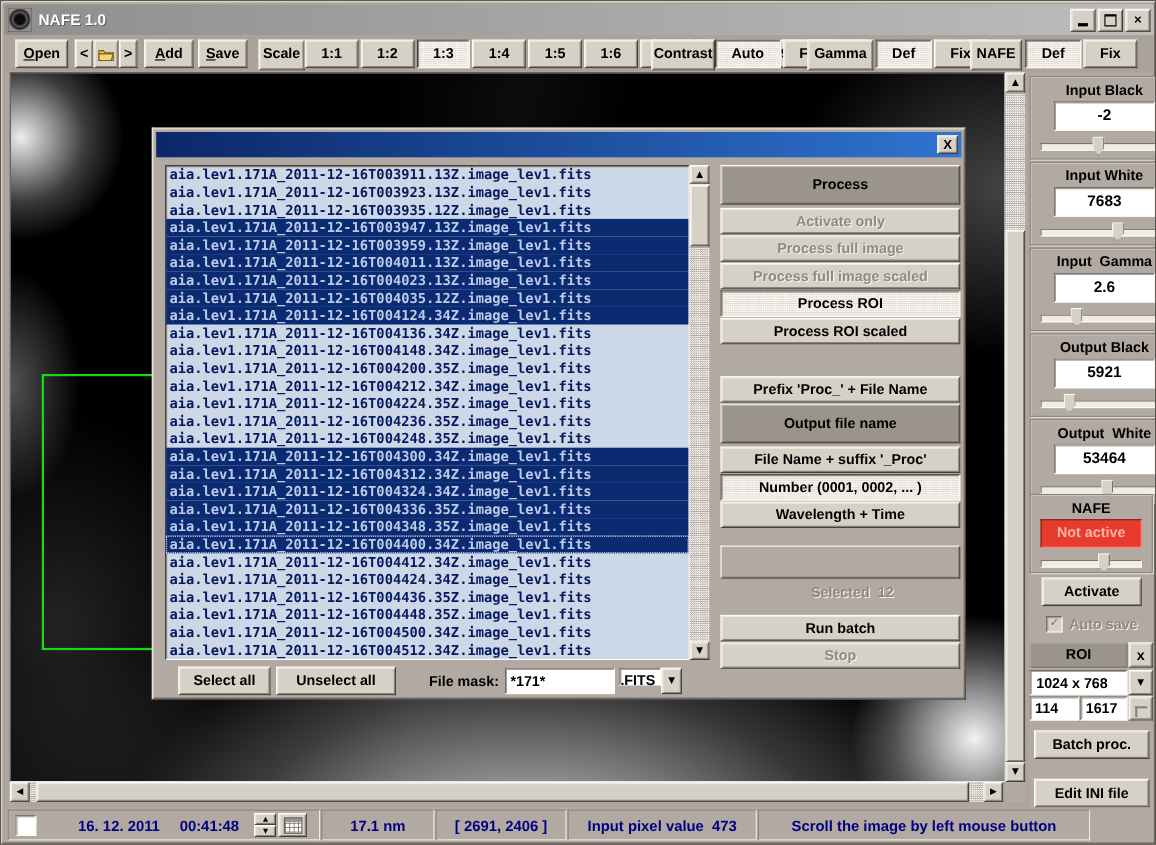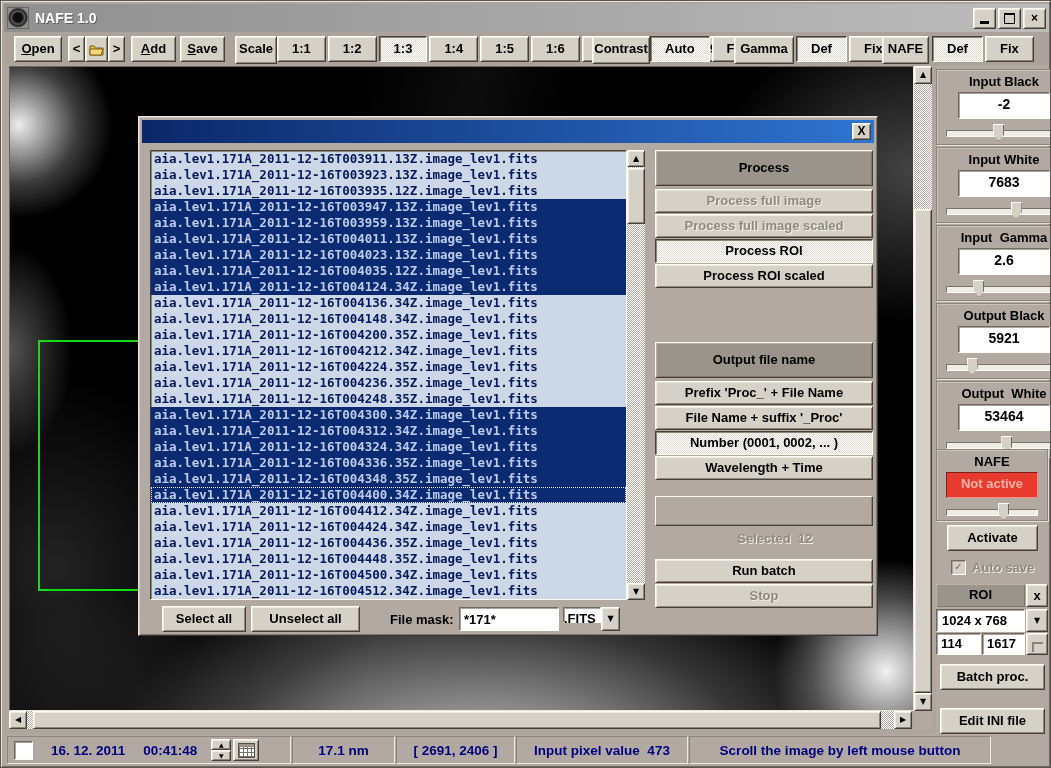--- a/index.html
+++ b/index.html
@@ -335,30 +335,31 @@
         </div>
       <div class="abs sb-thumb" style="left:0;top:18px;width:18px;height:56px"></div>
       <div class="abs raised sb-btn" style="left:0;top:433px;width:18px;height:17px">
           <span>▼</span>
         </div>
     </div>
 
     <div class="abs" style="left:516px;top:33px">
 
     <button class="btn raised dbtn header">Process</button>
+        <button class="btn raised dbtn disabled">Activate only</button>
         <button class="btn raised dbtn disabled">Process full image</button>
         <button class="btn raised dbtn disabled">Process full image scaled</button>
         <button class="btn raised dbtn pressed">Process ROI</button>
         <button class="btn raised dbtn">Process ROI scaled</button>
       </div>
 
     <div class="abs" style="left:516px;top:225px">
 
-    <button class="btn raised dbtn header">Output file name</button>
-        <button class="btn raised dbtn">Prefix 'Proc_' + File Name</button>
+    <button class="btn raised dbtn">Prefix 'Proc_' + File Name</button>
+        <button class="btn raised dbtn header">Output file name</button>
         <button class="btn raised dbtn">File Name + suffix '_Proc'</button>
         <button class="btn raised dbtn pressed">Number (0001, 0002, ... )</button>
         <button class="btn raised dbtn">Wavelength + Time</button>
       </div>
 
     <div class="abs sel-box">
       <span>Selected</span><span>&nbsp;&nbsp;</span><span>12</span>
     </div>
 
     <div class="abs" style="left:516px;top:442px">
@@ -371,21 +372,21 @@
     <button class="abs btn raised" style="left:112px;top:489px;width:109px;height:26px;line-height:24px">Unselect all</button>
     <span class="abs" style="left:251px;top:495px;font-weight:bold;font-size:13px">File mask:</span>
     <input class="abs sunken mask-input" style="left: 320px; top: 490px; width: 100px; height: 24px;" value="*171*">
     <div class="abs sunken" style="left:424px;top:490px;width:38px;height:16px;font-weight:bold;font-size:13px;line-height:22px;padding-left:0">.FITS</div>
     <button class="abs btn raised sb-btn" style="left:462px;top:490px;width:19px;height:24px;font-size:8px"><span style="font-family:'DejaVu Sans',sans-serif">▼</span></button>
   </div>
 
   <div class="abs statusbar">
     <div class="sbox" style="left:2px;width:282px;justify-content:flex-start">
       <span class="cb" style="width:17px;height:17px;margin-left:6px"></span>
-      <span style="margin-left:18px">16. 12. 2011</span>
+      <span style="margin-left:38px">16. 12. 2011</span>
       <span style="margin-left:18px">00:41:48</span>
       <span class="spin" style="margin-left:14px">
         <button class="btn raised" style="width:20px"><span>▲</span></button>
         <button class="btn raised" style="width:20px"><span>▼</span></button>
       </span>
       <button class="btn raised" style="width:26px;height:22px;margin-left:2px;display:flex;align-items:center;justify-content:center"><span class="cal-icon"></span></button>
     </div>
     <div class="sbox" style="left:287px;width:101px"><span>17.1 nm</span></div>
     <div class="sbox" style="left:391px;width:117px"><span>[ 2691, 2406 ]</span></div>
     <div class="sbox" style="left:511px;width:170px"><span>Input pixel value  473</span></div>

